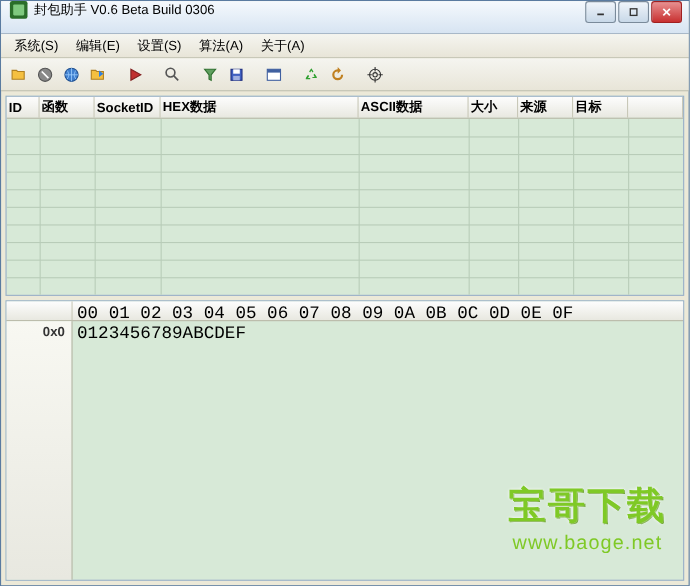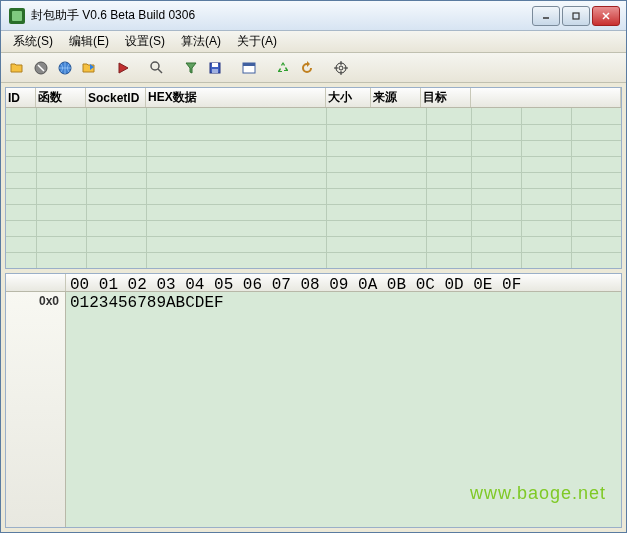--- a/index.html
+++ b/index.html
@@ -1,20 +1,20 @@
 <!DOCTYPE html>
 <html><head>
 <meta charset="utf-8">
 <style>
 * { margin: 0; padding: 0; box-sizing: border-box; font-family: "Microsoft YaHei", SimSun, Tahoma, sans-serif; font-size: 12px; }
 body { background: #fff; width: 627px; height: 533px; overflow: hidden; position: relative; }
 
 .window { width: 627px; height: 533px; border: 1px solid #5a7ba0; background: #ece9d8; display: flex; flex-direction: column; position: relative; }
 
-.titlebar { height: 30px; background: linear-gradient(to bottom, #f5f9fd, #d7e4f2); display: flex; align-items: center; padding: 0 0 0 8px; border-bottom: 1px solid #a8b8c8; }
+.titlebar { height: 30px; background: linear-gradient(to bottom, #f5f9fd, #d7e4f2); display: flex; padding: 0 0 0 8px; border-bottom: 1px solid #a8b8c8; }
 .titlebar .app-icon { width: 16px; height: 16px; background: #2a6e2a; border-radius: 2px; margin-right: 6px; position: relative; }
 .titlebar .app-icon::after { content: ""; position: absolute; inset: 3px; background: #7fc97f; border-radius: 1px; }
 .titlebar .title-text { flex: 1; color: #000; }
 .win-controls { display: flex; height: 20px; margin-right: 6px; }
 .win-btn { width: 28px; height: 20px; margin-left: 2px; border: 1px solid #7a8a9a; border-radius: 3px; background: linear-gradient(to bottom, #f0f5fa, #c8d8e8); display: flex; align-items: center; justify-content: center; cursor: pointer; }
 .win-btn.close { background: linear-gradient(to bottom, #e89090, #c83030); border-color: #a02020; }
 .win-btn svg { width: 10px; height: 10px; }
 
 .menubar { height: 22px; background: linear-gradient(to bottom, #f5f5f0, #e8e5d8); display: flex; align-items: flex-end; padding: 0 4px; border-bottom: 1px solid #c0c0b0; }
 .menu-item { padding: 2px 8px; cursor: pointer; }
@@ -168,20 +168,21 @@
   </div>
 
   <div class="content">
 
     <div class="grid-pane top">
       <div class="grid-header">
         <div class="gh-cell" style="width:30px">ID</div>
         <div class="gh-cell" style="width:50px">函数</div>
         <div class="gh-cell" style="width:60px">SocketID</div>
         <div class="gh-cell" style="width:180px">HEX数据</div>
+        <div class="gh-cell" style="width:100px">ASCII数据</div>
         <div class="gh-cell" style="width:45px">大小</div>
         <div class="gh-cell" style="width:50px">来源</div>
         <div class="gh-cell" style="width:50px">目标</div>
         <div class="gh-cell" style="flex:1"></div>
       </div>
       <div class="grid-body" style="height:160px">
         <div class="grid-lines">
           <div class="hline" style="top:16px"></div>
             <div class="hline" style="top:32px"></div>
             <div class="hline" style="top:48px"></div>
@@ -213,16 +214,17 @@
             <div>0x0</div>
           </div>
         <div class="hex-data"></div>
       </div>
     </div>
 
   </div>
 
 
   <div class="watermark">
+    <div class="wm1">宝哥下载</div>
     <div class="wm2">www.baoge.net</div>
   </div>
 
 </div>
 
 </body></html>

